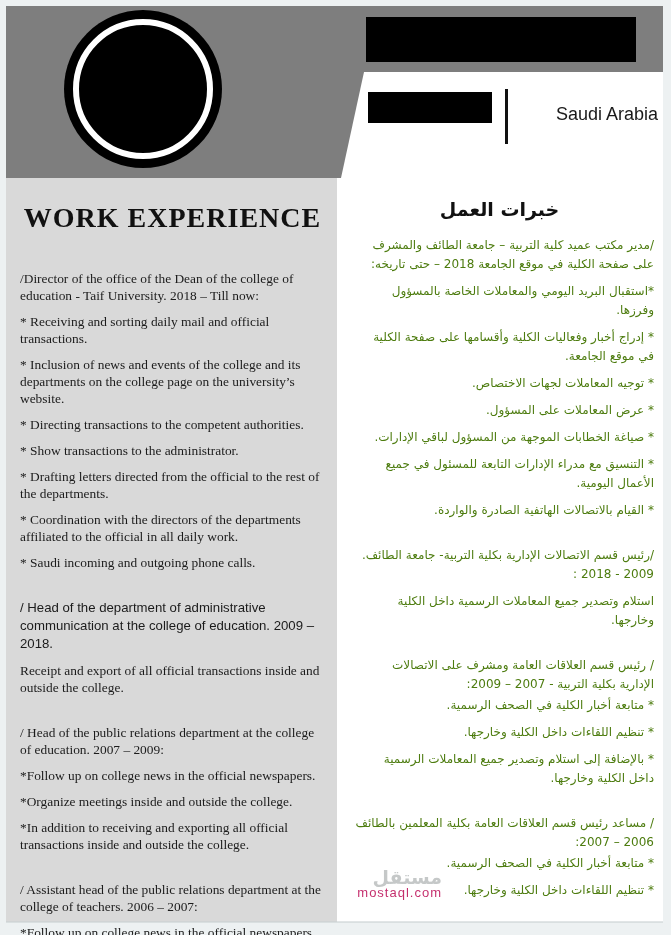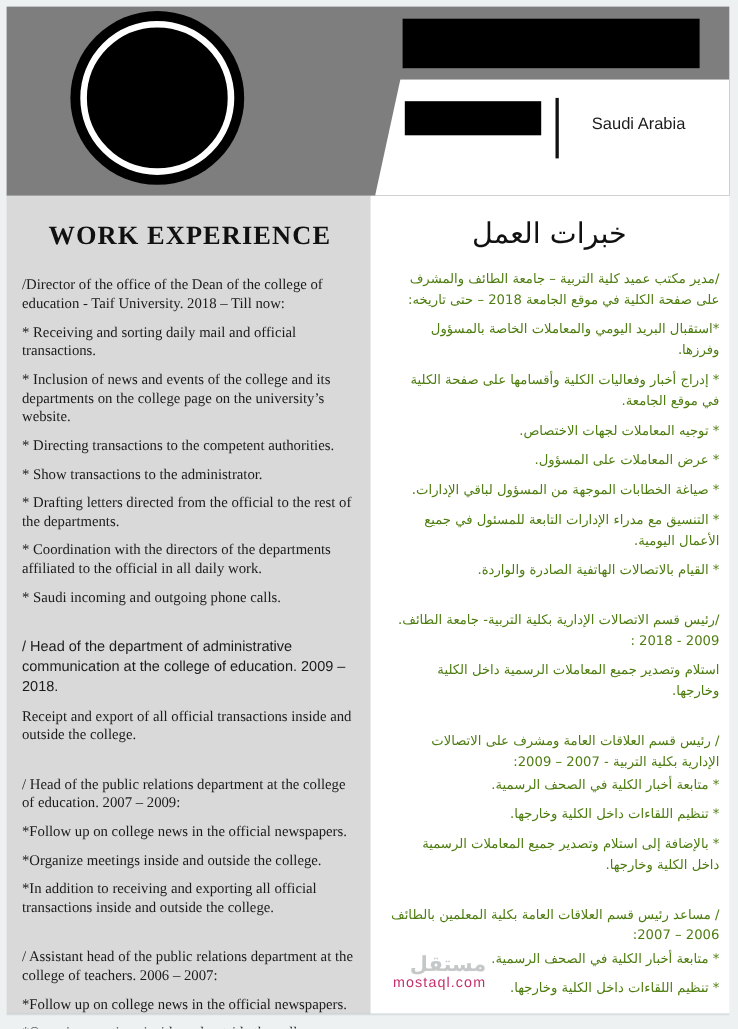--- a/index.html
+++ b/index.html
@@ -13,29 +13,29 @@
   .header-gray{left:6px;top:6px;width:657px;height:172px;background:#7e7e7e;}
   .header-white{left:340px;top:72px;width:323px;height:106px;background:#ffffff;
     clip-path:polygon(24px 0,100% 0,100% 100%,1px 100%);}
   .photo-outer{left:64px;top:10px;width:158px;height:158px;border-radius:50%;background:#000;}
   .photo-ring{position:absolute;left:9px;top:9px;width:128px;height:128px;border-radius:50%;
     background:#000;border:6px solid #ffffff;}
   .redact-1{left:366px;top:17px;width:270px;height:45px;background:#000;}
   .redact-2{left:368px;top:92px;width:124px;height:31px;background:#000;}
   .vline{left:505px;top:89px;width:3px;height:55px;background:#111;}
   .country{left:538px;top:104px;width:120px;font-family:"Liberation Sans",sans-serif;
-    font-size:15px;color:#1a1a1a;}
+    font-size:18px;color:#1a1a1a;text-align:right;}
   
   .lc{left:6px;top:178px;width:331px;height:744px;background:#d9d9d9;
     padding:22px 12px 0 14px;box-sizing:border-box;}
   .rc{left:337px;top:178px;width:326px;height:744px;background:#ffffff;
     padding:20px 9px 0 8px;box-sizing:border-box;direction:rtl;}
-  .t-en{font-size:24px;font-weight:bold;letter-spacing:1px;text-align:center;
-    margin:2px 0 21px 0;color:#111;font-family:"Liberation Serif",serif;}
-  .t-ar{font-size:26px;font-weight:normal;text-align:center;margin:0 0 16px 0;color:#111;
+  .t-en{font-size:28px;font-weight:bold;letter-spacing:1px;text-align:center;
+    margin:2px 0 36px 0;color:#111;font-family:"Liberation Serif",serif;}
+  .t-ar{font-size:19px;font-weight:bold;text-align:center;margin:0 0 16px 0;color:#111;
     font-family:"DejaVu Sans",sans-serif;}
   .p{font-size:13.4px;line-height:17px;margin:0 0 9px 0;color:#1b1b1b;white-space:pre-line;}
   .sans{font-family:"Liberation Sans",sans-serif;font-size:13.2px;line-height:18px;}
   .g{margin-top:28px;}
   .pa{font-family:"DejaVu Sans",sans-serif;font-size:12px;line-height:19px;
     margin:0 0 8px 0;color:#4d7c0f;white-space:pre-line;}
   .g2{margin-top:26px;}
   .tight{margin-top:-6px;}
   .bottom-edge{left:6px;top:921px;width:657px;height:2px;background:#c9d0d2;opacity:.55;}
   

